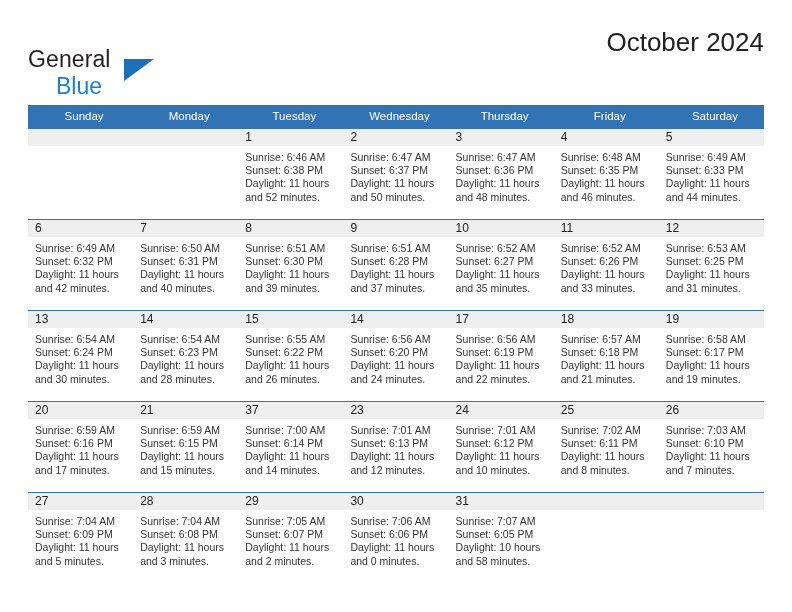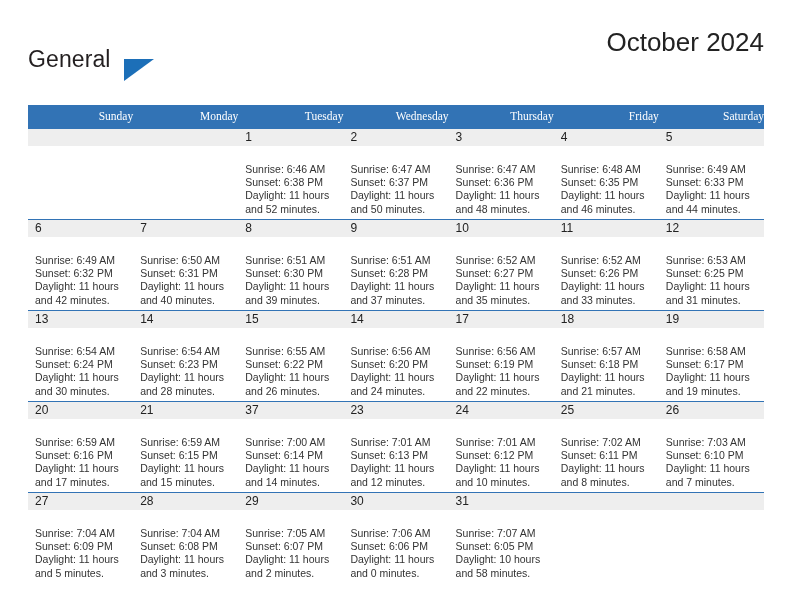--- a/index.html
+++ b/index.html
@@ -87,45 +87,44 @@
     top: 105px;
     width: 736px;
     border-collapse: collapse;
     table-layout: fixed;
   }
   .calendar th {
     background: #3273b5;
     color: #ffffff;
     font-size: 11.5px;
     font-weight: normal;
-    text-align: right;
+    text-align: center;
     padding: 5px 0 6px 7px;
     line-height: 13px;
-    font-family: Liberation Serif, serif;
   }
   .calendar td {
     vertical-align: top;
     padding: 0;
     border-top: 1px solid #3273b5;
     height: 90px;
   }
   .calendar tr.week:first-child td {
     border-top: none;
   }
   .daynum-band {
     background: #eeeeee;
     height: 17px;
     line-height: 17px;
     padding-left: 7px;
     font-size: 12px;
     color: #222222;
     box-sizing: border-box;
   }
   .cell-body {
-    padding: 17px 6px 0 7px;
+    padding: 5px 6px 0 7px;
     font-size: 10.5px;
     line-height: 13.2px;
     color: #333333;
   }
   .cell-body div {
     white-space: normal;
   }
   td.empty .daynum-band {
     background: #eeeeee;
   }
@@ -133,20 +132,21 @@
 </head>
 <body>
 
 <div class="page">
 
   <div class="header">
 
     <div class="brand">
       <div class="brand-line1">General</div>
       <div class="brand-triangle"></div>
+      <div class="brand-line2">Blue</div>
     </div>
 
     <div class="title-block">
       <h1 class="cal-title">October 2024</h1>
     </div>
 
   </div>
 
   <table class="calendar">
     <thead>

